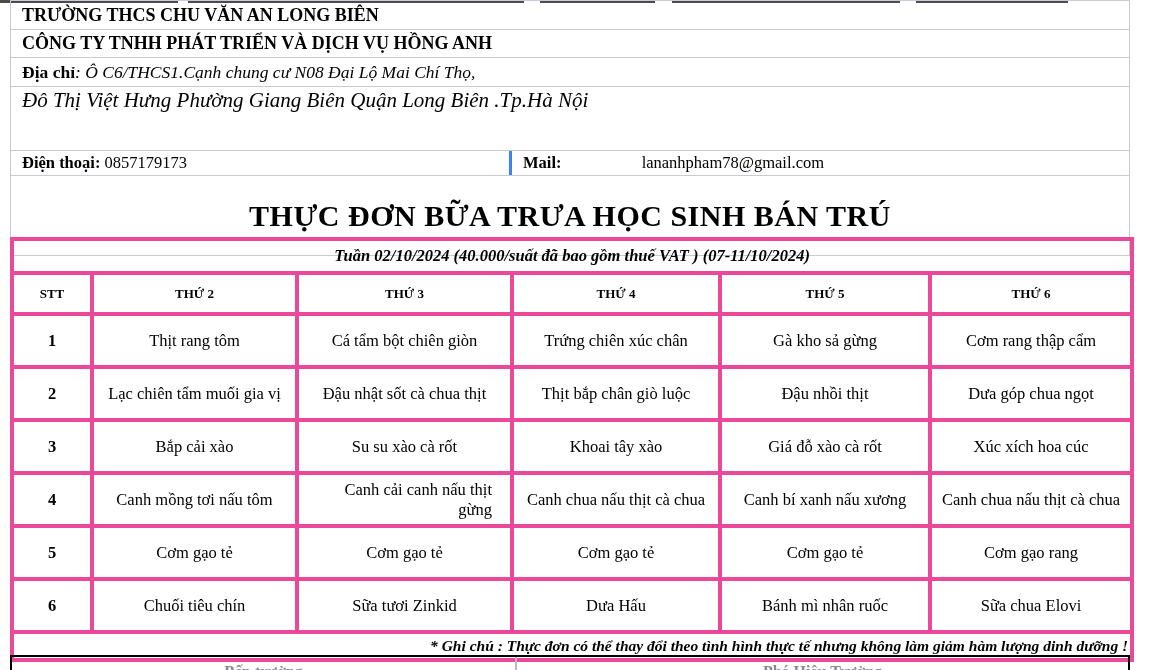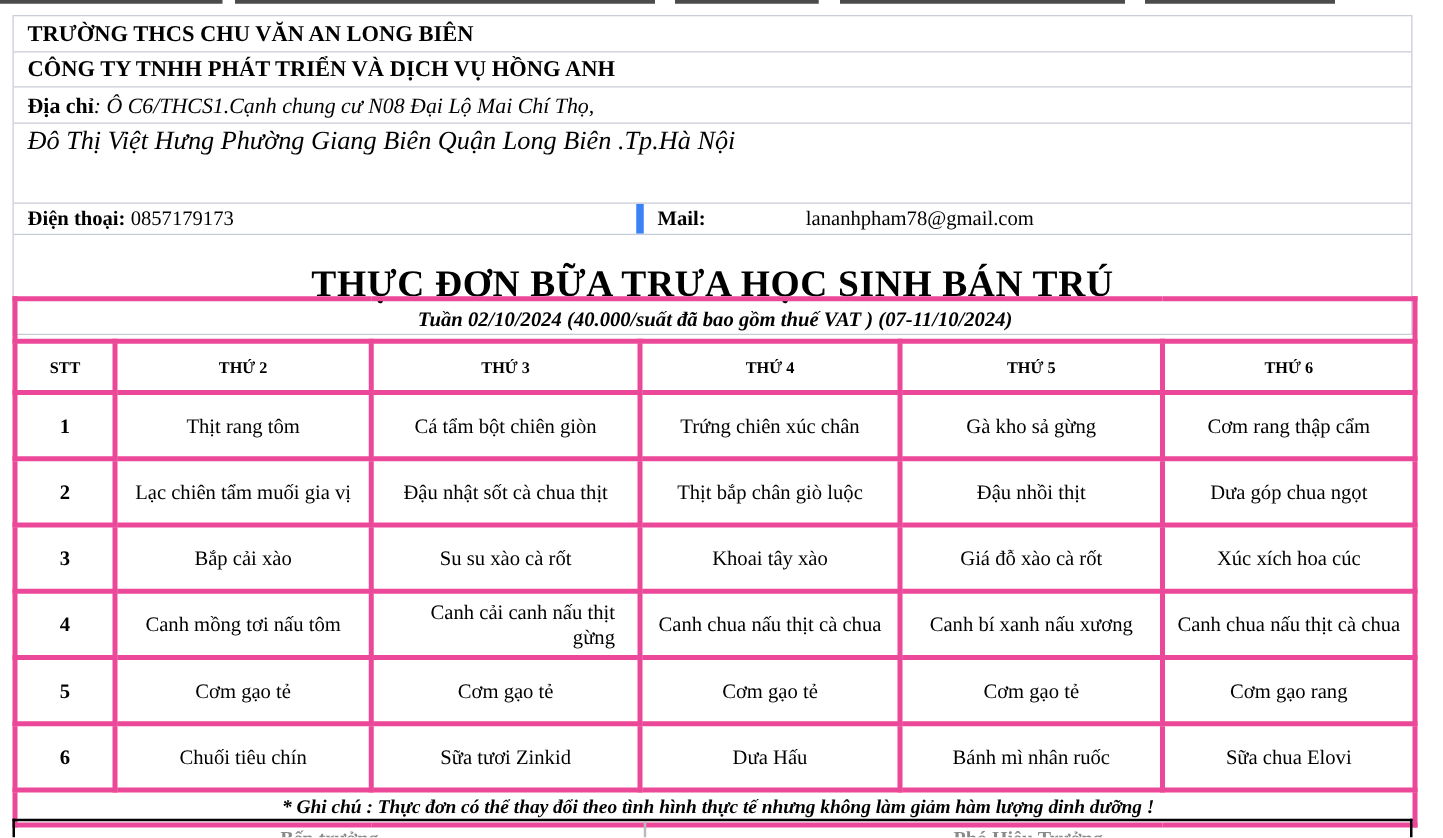--- a/index.html
+++ b/index.html
@@ -3,49 +3,49 @@
 <meta charset="utf-8">
 <style>
   html,body{margin:0;padding:0;background:#fff;}
   #page{position:relative;width:1154px;height:670px;background:#fff;overflow:hidden;
         font-family:"Liberation Serif","DejaVu Serif",serif;color:#000;}
 
   
   .topbar{position:absolute;top:0;height:3px;background:#4b4b4b;}
 
   
-  #headblock{position:absolute;left:10px;top:12px;width:1118px;
+  #headblock{position:absolute;left:10px;top:0;width:1118px;
              border:1px solid #c7cbd6;border-top:none;}
   .hrow{border-top:1px solid #c7cbd6;display:flex;align-items:center;
         padding-left:11px;box-sizing:border-box;overflow:hidden;}
   .hrow.first{border-top:1px solid #c7cbd6;}
   .r-school{height:29px;font-weight:bold;font-size:18px;}
   .r-company{height:28px;font-weight:bold;font-size:18px;}
   .r-addr1{height:29px;font-size:17.5px;}
   .r-addr2{height:28px;font-size:21px;font-style:italic;}
   .r-contact{height:25px;font-size:16.5px;padding-left:0;margin-top:36px;}
   .contact-cell{height:100%;display:flex;align-items:center;box-sizing:border-box;padding-left:11px;}
   .contact-phone{width:498px;}
-  .contact-mail{flex:1;border-left:6px solid #3b82f6;gap:38px;}
+  .contact-mail{flex:1;border-left:3px solid #3b82f6;gap:38px;}
   .r-title{height:80px;justify-content:center;padding-left:0;}
   .addr-rest{font-style:italic;}
   b{font-weight:bold;}
   #page-title{font-size:30px;font-weight:bold;letter-spacing:0.5px;}
 
   
   #menutable{position:absolute;left:10px;top:237px;width:1120px;
              border-collapse:collapse;table-layout:fixed;}
   #menutable td,#menutable th{border:4px solid #ec4899;text-align:center;
              font-size:16.5px;font-weight:normal;padding:0 2px;overflow:hidden;}
   #menutable .weekrow td{height:30px;font-weight:bold;font-style:italic;font-size:16.5px;}
   #menutable .colhead th{height:37px;font-weight:bold;font-size:13px;}
   #menutable .menurow td{height:49px;}
   #menutable .menurow .stt{font-weight:bold;}
   #menutable td.wrap{padding:0 18px;text-align:right;}
-  #menutable .noterow td{height:24px;text-align:center;font-weight:bold;font-style:italic;
+  #menutable .noterow td{height:24px;text-align:right;font-weight:bold;font-style:italic;
              font-size:15.5px;padding-left:7px;}
 
   
   #sigrow{position:absolute;left:10px;top:655px;width:1120px;height:30px;
           border:2px solid #000;border-bottom:none;box-sizing:border-box;display:flex;}
   .sigcell{overflow:hidden;text-align:center;color:#8a8a8a;font-weight:bold;font-size:16px;}
   .sigcell span{display:block;margin-top:6px;}
   .sig-left{width:505px;border-right:2px solid #bbb;box-sizing:border-box;}
   .sig-right{flex:1;}
 </style>

